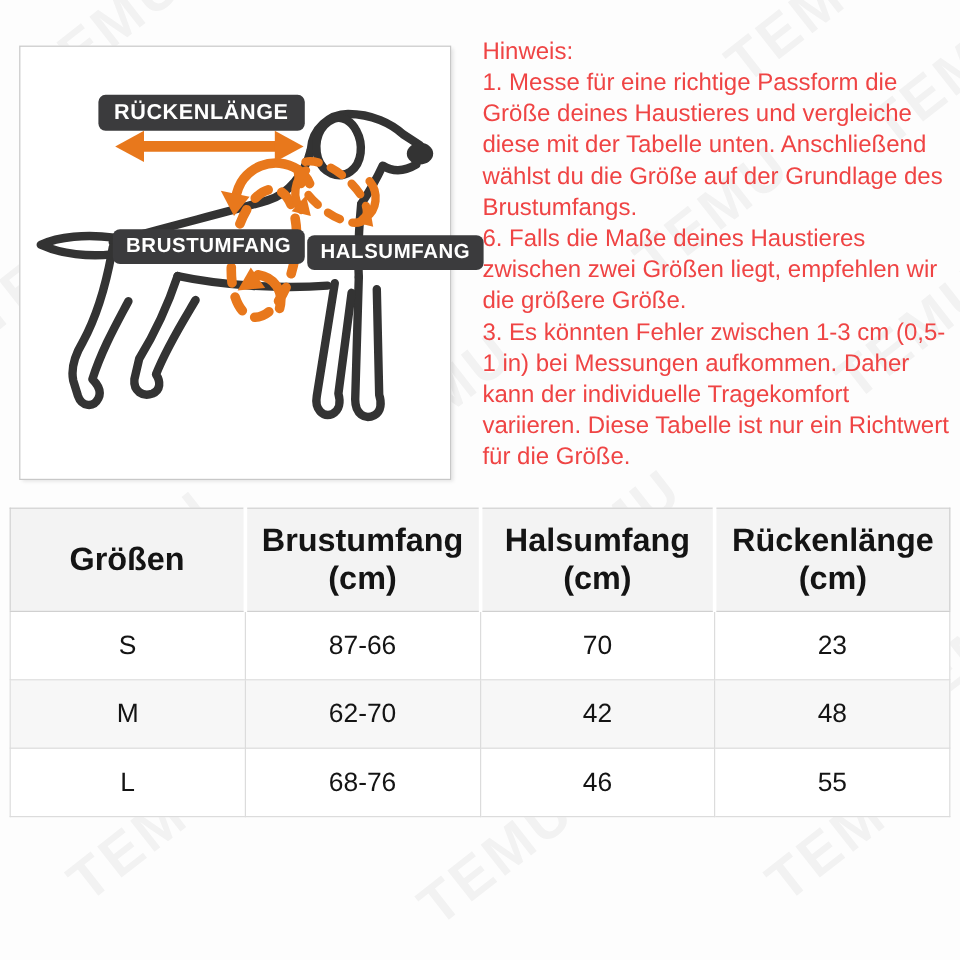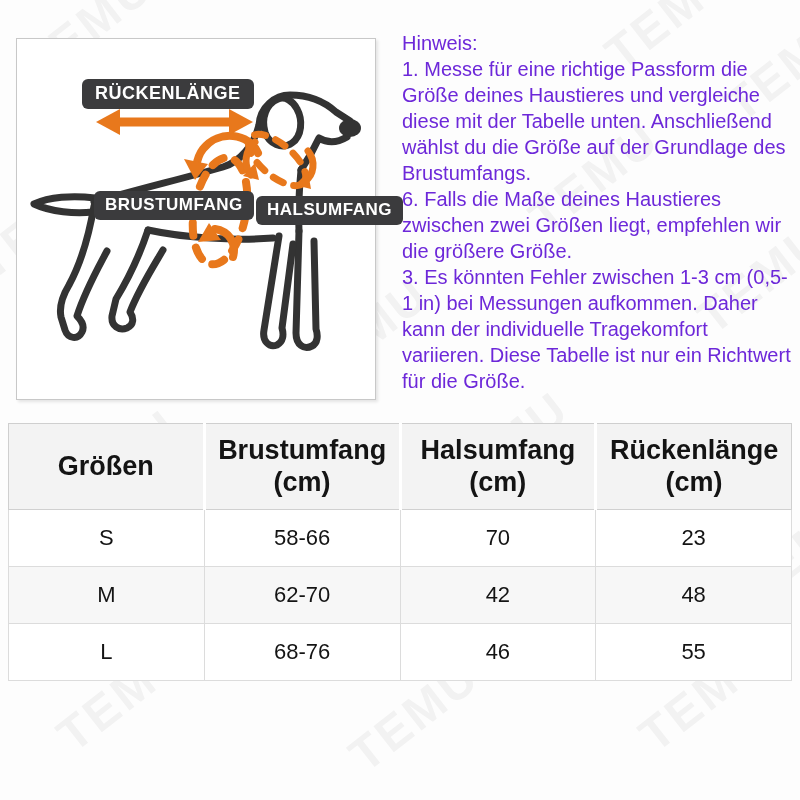--- a/index.html
+++ b/index.html
@@ -48,21 +48,21 @@
   .badge.rueckenlaenge{left:65px;top:40px;font-size:18px;padding:5px 13px;}
   .badge.brustumfang{left:77px;top:152px;}
   .badge.halsumfang{left:239px;top:157px;}
   
   .notes{
     position:absolute;
     left:402px;top:30px;
     width:392px;
     font-size:20px;
     line-height:26px;
-    color:#6d28d9;
+    color:#ef4444;
   }
   .notes p{margin:0;}
   
   .size-table{
     position:absolute;
     left:8px;top:423px;
     width:784px;
     border-collapse:collapse;
     table-layout:fixed;
     border:1px solid #cfcfcf;
@@ -198,21 +198,21 @@
         </th>
         <th>
           <span>Rückenlänge</span>
           <span class="unit">(cm)</span>
         </th>
       </tr>
     </thead>
     <tbody>
       <tr>
         <td>S</td>
-        <td>58-66</td>
+        <td>87-66</td>
         <td>70</td>
         <td>23</td>
       </tr>
       <tr>
         <td>M</td>
         <td>62-70</td>
         <td>42</td>
         <td>48</td>
       </tr>
       <tr>

